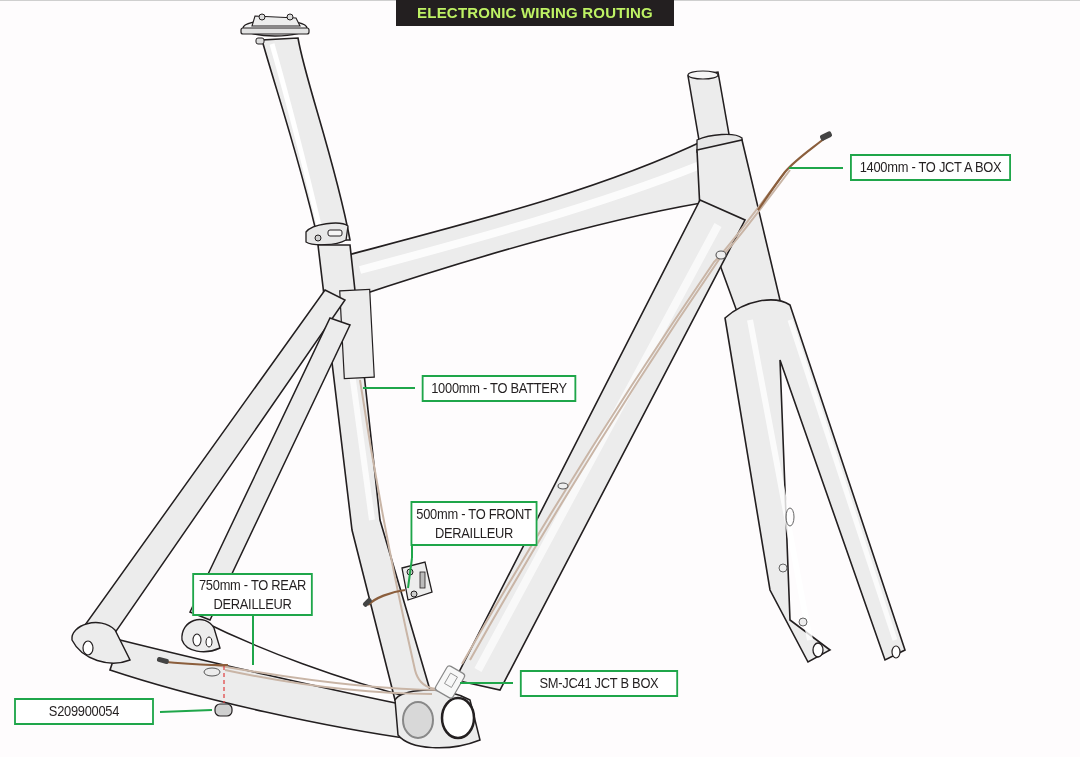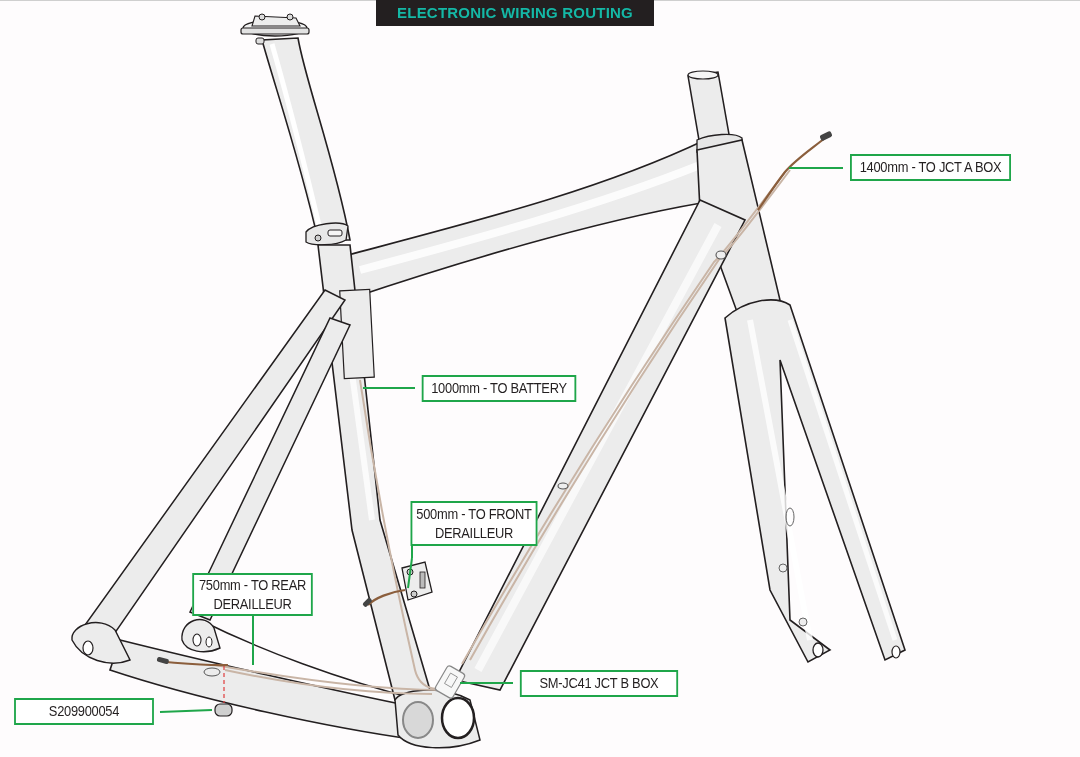--- a/index.html
+++ b/index.html
@@ -6,22 +6,22 @@
     body {
       width: 1080px; height: 757px; position: relative; overflow: hidden;
       background: #fefcfd;
       font-family: "Liberation Sans", sans-serif;
     }
     .top-rule {
       position: absolute; left: 0; top: 0; width: 1080px; height: 1px;
       background: #cfcfcf;
     }
     .title-bar {
-      position: absolute; left: 376px; top: 0; width: 278px; height: 26px;
-      background: #231f20; color: #14b8a6;
+      position: absolute; left: 396px; top: 0; width: 278px; height: 26px;
+      background: #231f20; color: #bef264;
       font-family: "Liberation Sans", sans-serif; font-weight: bold;
       font-size: 15px; line-height: 26px; text-align: center; letter-spacing: 0.2px;
     }
     svg.frame { position: absolute; left: 0; top: 0; }
     .callout {
       position: absolute; box-sizing: border-box;
       border: 2px solid #1fa64a; background: #ffffff;
       color: #231f20; font-family: "Liberation Sans", sans-serif;
       font-size: 14px; text-align: center;
       display: flex; flex-direction: column; align-items: center; justify-content: center;

